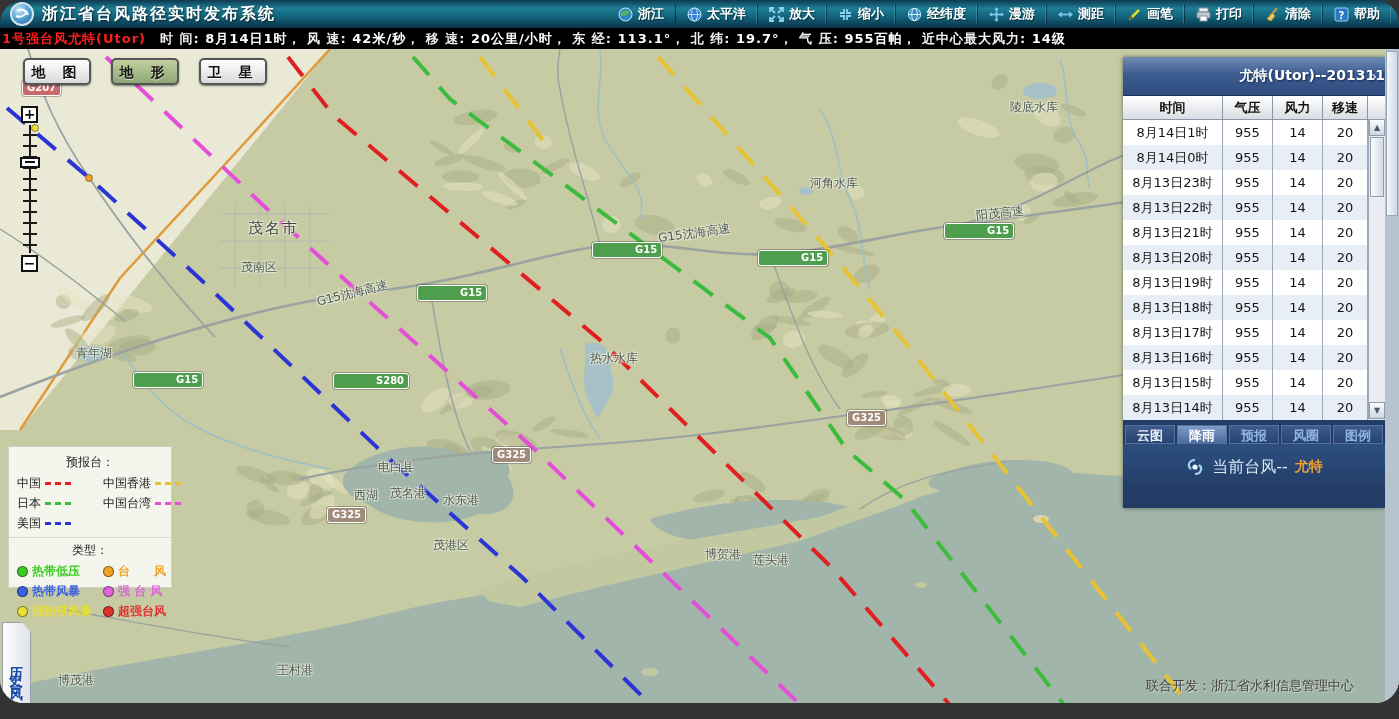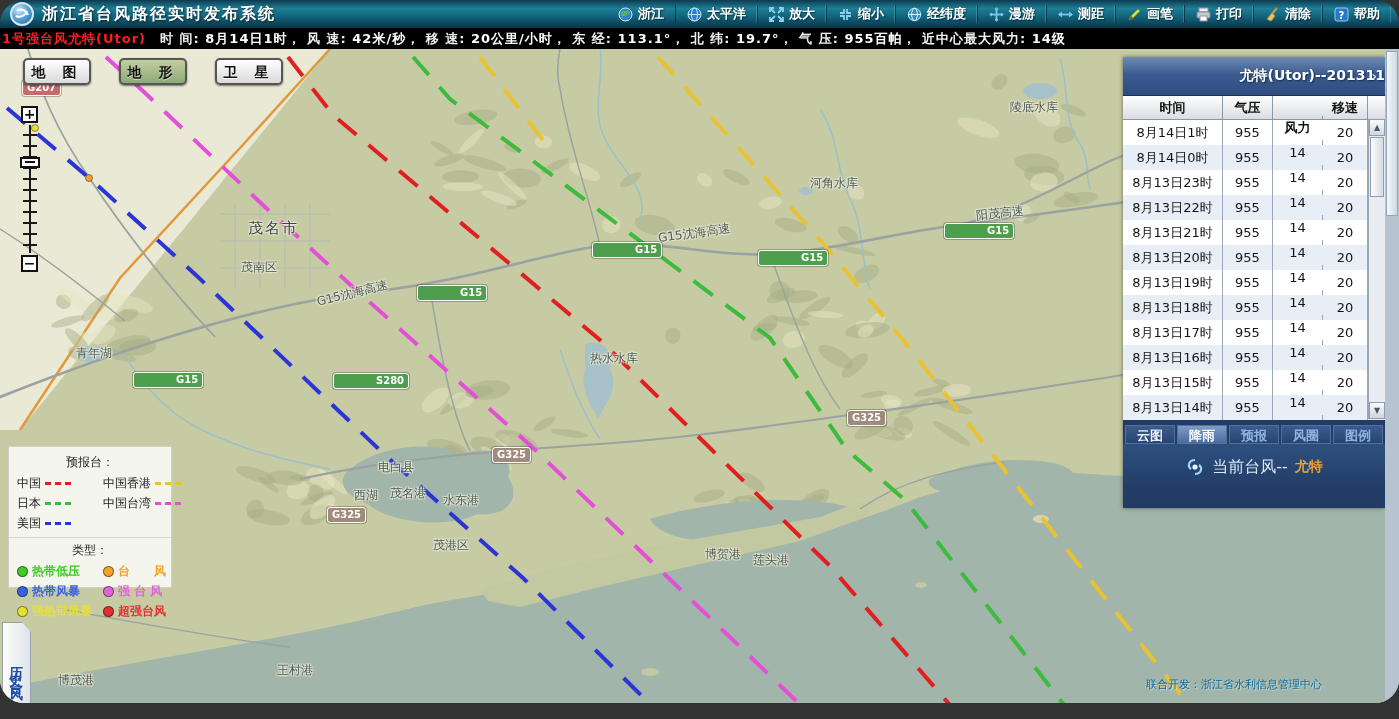--- a/index.html
+++ b/index.html
@@ -33,21 +33,21 @@
   #maplabels{position:absolute;left:0;top:0;width:100%;height:100%;pointer-events:none;}
   .mlabel{position:absolute;font-size:12px;color:#4c594f;white-space:nowrap;
     text-shadow:1px 1px 1px #e6e8d8,-1px -1px 1px #e6e8d8,1px -1px 1px #e6e8d8,-1px 1px 1px #e6e8d8;}
   .mlabel.city{font-size:15px;color:#3c453e;letter-spacing:2px;}
   .shield{position:absolute;font-size:10px;font-weight:bold;color:#fff;padding:0 4px;
     border-radius:3px;line-height:14px;border:1px solid #fff;box-shadow:0 0 0 1px rgba(0,0,0,.25);}
   .shield.green{background:#4d9e4d;padding-left:42px;}
   .shield.red{background:#c86a6a;}
   .shield.brown{background:#a08a7a;}
   
-  #basebtns{position:absolute;left:23px;top:9px;display:flex;gap:28px;}
+  #basebtns{position:absolute;left:23px;top:9px;display:flex;gap:20px;}
   .basebtn{width:68px;height:27px;border-radius:5px;border:2px solid #555;
     background:linear-gradient(180deg,#ffffff,#d9d9d9);box-shadow:0 1px 2px rgba(0,0,0,.5);
     font-size:14px;font-weight:bold;color:#111;letter-spacing:6px;text-align:center;line-height:24px;
     cursor:pointer;text-shadow:0 1px 0 #fff;box-sizing:border-box;}
   .basebtn.active{background:linear-gradient(180deg,#c2cf9e,#8ea878);text-shadow:0 1px 0 #d8e0c0;}
   
   #zoomctl{position:absolute;left:14px;top:57px;width:36px;}
   .zbox{width:17px;height:17px;background:#fff;border:2px solid #111;box-sizing:border-box;
     text-align:center;line-height:12px;font-size:14px;font-weight:bold;color:#111;cursor:pointer;margin-left:7px;}
   #zticks{width:14px;height:128px;margin:2px 0 2px 9px;position:relative;
@@ -67,38 +67,38 @@
   #legdivider{border-top:1px solid #d8d8cc;margin:5px -8px 4px;}
   .typerow{display:flex;align-items:center;gap:4px;font-weight:bold;white-space:nowrap;font-size:12px;}
   .typedot{width:9px;height:9px;border-radius:50%;border:1px solid rgba(0,0,0,.45);flex:0 0 auto;}
   
   #historytab{position:absolute;left:2px;top:573px;width:27px;height:92px;
     background:linear-gradient(90deg,#fdfdfd,#dfe3ea);border:1px solid #97a0ac;
     clip-path:polygon(0 0,68% 0,100% 11%,100% 100%,0 100%);
     display:flex;align-items:center;justify-content:center;cursor:pointer;}
   #historytab span{writing-mode:vertical-rl;color:#1d4fa8;font-weight:bold;font-size:14px;letter-spacing:7px;}
   
-  #credit{position:absolute;left:1146px;top:628px;font-size:11px;color:#0369a1;
+  #credit{position:absolute;left:1146px;top:628px;font-size:13px;color:#404040;
     text-shadow:1px 1px 1px rgba(230,232,216,.8);}
   
   #panel{position:absolute;left:1123px;top:8px;width:262px;height:451px;background:#223c66;
     box-shadow:0 0 4px rgba(0,0,0,.5);}
   #paneltitle{height:38px;background:linear-gradient(180deg,#6f8cb4 0%,#3c5c90 45%,#2e4c80 100%);
     border-bottom:1px solid #1a2f52;display:flex;align-items:center;justify-content:flex-end;position:relative;}
   #paneltitle .pt{color:#fff;font-weight:bold;font-size:14px;text-shadow:1px 1px 2px #122a4a;}
   #paneltitle .chev{position:absolute;right:8px;color:#c6d8ee;font-size:14px;font-weight:bold;cursor:pointer;}
   #levelband{height:17px;background:#2b4a7a;text-align:right;padding-right:8px;font-size:12px;line-height:17px;}
   #levelband .ll{color:#c79ae0;}
   #levelband .lv{color:#e05fd2;font-weight:bold;cursor:pointer;}
   #ttable{background:#fff;position:relative;}
   #thead{display:flex;height:23px;background:linear-gradient(180deg,#ffffff,#d9dde2);
     border-bottom:1px solid #8a97a8;}
   .thc{font-size:13px;font-weight:bold;color:#111;text-align:center;line-height:23px;
     border-right:1px solid #8a97a8;box-sizing:border-box;}
-  .c0{width:100px;}.c1{width:50px;}.c2{width:50px;margin-top:20px;}.c3{width:45px;}
+  .c0{width:100px;}.c1{width:50px;}.c2{width:50px;}.c3{width:45px;}
   #tbody{height:300px;overflow:hidden;}
   .trow{display:flex;height:25px;}
   .trow.alt{background:#e7eef6;}
   .tdc{font-size:13px;color:#141414;text-align:center;line-height:25px;
     border-right:1px solid #9aa7b8;box-sizing:border-box;}
   
   #tscroll{position:absolute;right:0;top:23px;width:17px;height:300px;background:#e9edf2;
     border-left:1px solid #9aa7b8;box-sizing:border-box;}
   .sbtn{height:17px;background:linear-gradient(180deg,#fafbfc,#cfd6de);border:1px solid #8f9cab;
     box-sizing:border-box;font-size:8px;color:#47586c;text-align:center;line-height:15px;cursor:pointer;}

